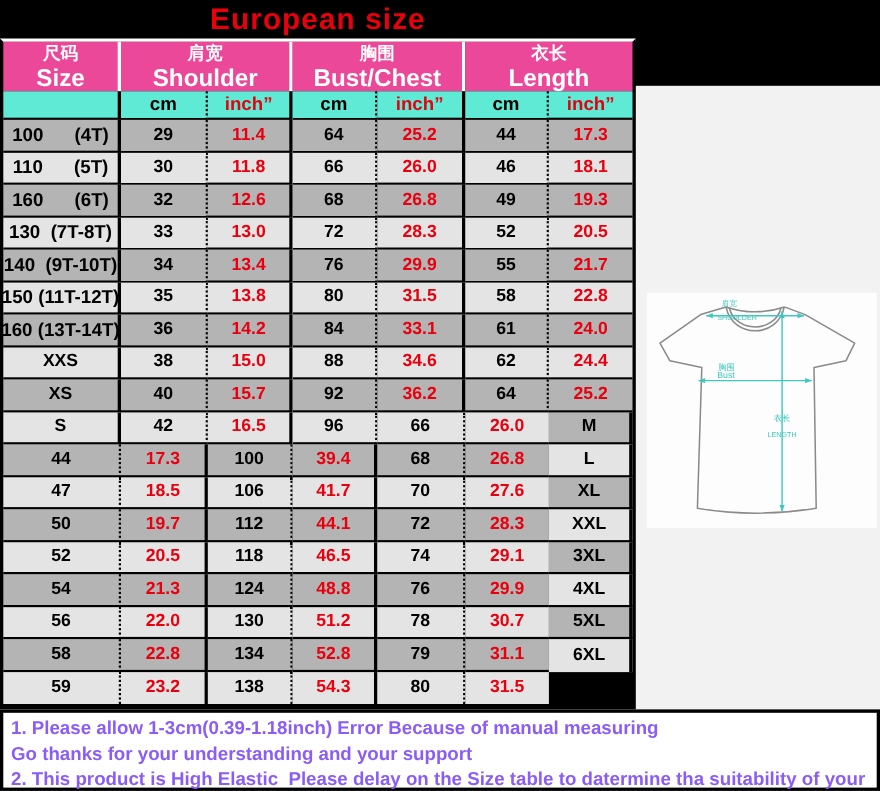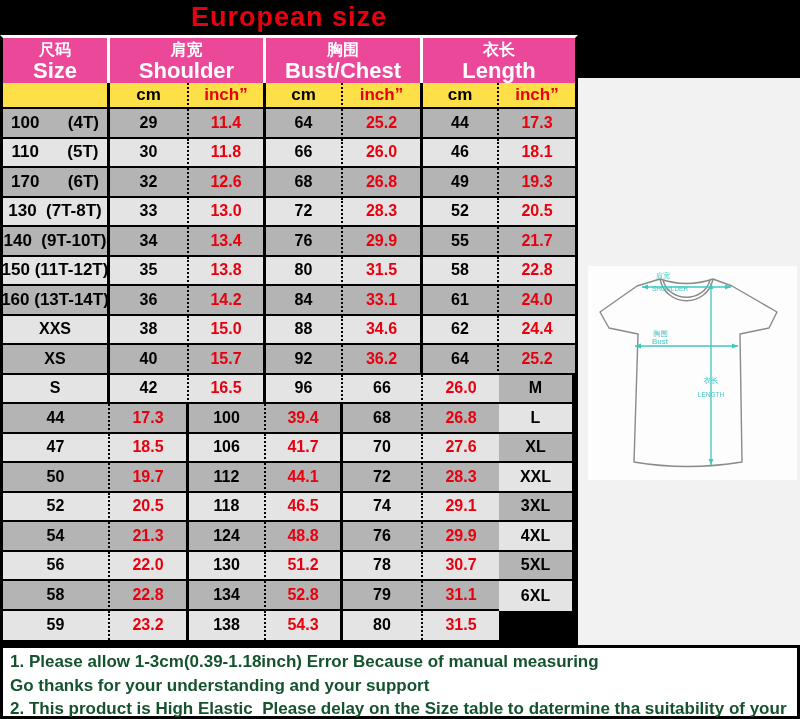--- a/index.html
+++ b/index.html
@@ -18,34 +18,34 @@
   .gh.span2{grid-column:span 2;}
   .gh.ghlast{border-right:none;}
   .gh .zh{font-size:16px;line-height:19px;}
   .gh .en{font-size:22px;line-height:23px;}
   .cell{display:flex;align-items:center;justify-content:center;box-sizing:border-box;
         border-bottom:2px solid #000;font-size:16px;color:#000;}
   .c0{border-right:3px solid #000;white-space:pre;}
   .cm{border-right:2px dotted #000;}
   .inch{border-right:3px solid #000;color:#e8000f;}
   .last{border-right:none;}
-  .uh{background:#fde047;font-size:17px;}
+  .uh{background:#5eead4;font-size:17px;}
   .dark{background:#b4b4b4;}
   .light{background:#e4e4e4;}
   .lastrow{border-bottom:none;}
   .size-sm{font-size:17px;}
   .size-lg{font-size:16px;}
   
   .panel{position:absolute;left:578px;top:78px;width:222px;height:567px;background:#f2f2f2;}
   .sheet{position:absolute;left:10px;top:188px;width:209px;height:214px;background:#fdfdfd;}
   .sheet svg{display:block;width:100%;height:100%;}
   .sheet text{font-family:"Liberation Sans",sans-serif;font-weight:normal;fill:#3fc7c1;}
   
   .notes{position:absolute;left:0;top:645px;width:800px;height:74px;box-sizing:border-box;
-         background:#fff;border:3px solid #000;padding:2px 7px;color:#14532d;}
+         background:#fff;border:3px solid #000;padding:2px 7px;color:#8b5cf6;}
   .notes div{font-size:17px;line-height:23.5px;white-space:pre-wrap;}
 </style>
 </head>
 <body>
 
 <div class="stage">
 
   <div class="title">European size</div>
 
   <div class="table">
@@ -81,21 +81,21 @@
       <div class="cell inch dark">25.2</div>
       <div class="cell cm dark">44</div>
       <div class="cell inch last dark">17.3</div>
       <div class="cell c0 light size-sm">110      (5T)</div>
       <div class="cell cm light">30</div>
       <div class="cell inch light">11.8</div>
       <div class="cell cm light">66</div>
       <div class="cell inch light">26.0</div>
       <div class="cell cm light">46</div>
       <div class="cell inch last light">18.1</div>
-      <div class="cell c0 dark size-sm">170      (6T)</div>
+      <div class="cell c0 dark size-sm">160      (6T)</div>
       <div class="cell cm dark">32</div>
       <div class="cell inch dark">12.6</div>
       <div class="cell cm dark">68</div>
       <div class="cell inch dark">26.8</div>
       <div class="cell cm dark">49</div>
       <div class="cell inch last dark">19.3</div>
       <div class="cell c0 light size-sm">130  (7T-8T)</div>
       <div class="cell cm light">33</div>
       <div class="cell inch light">13.0</div>
       <div class="cell cm light">72</div>

